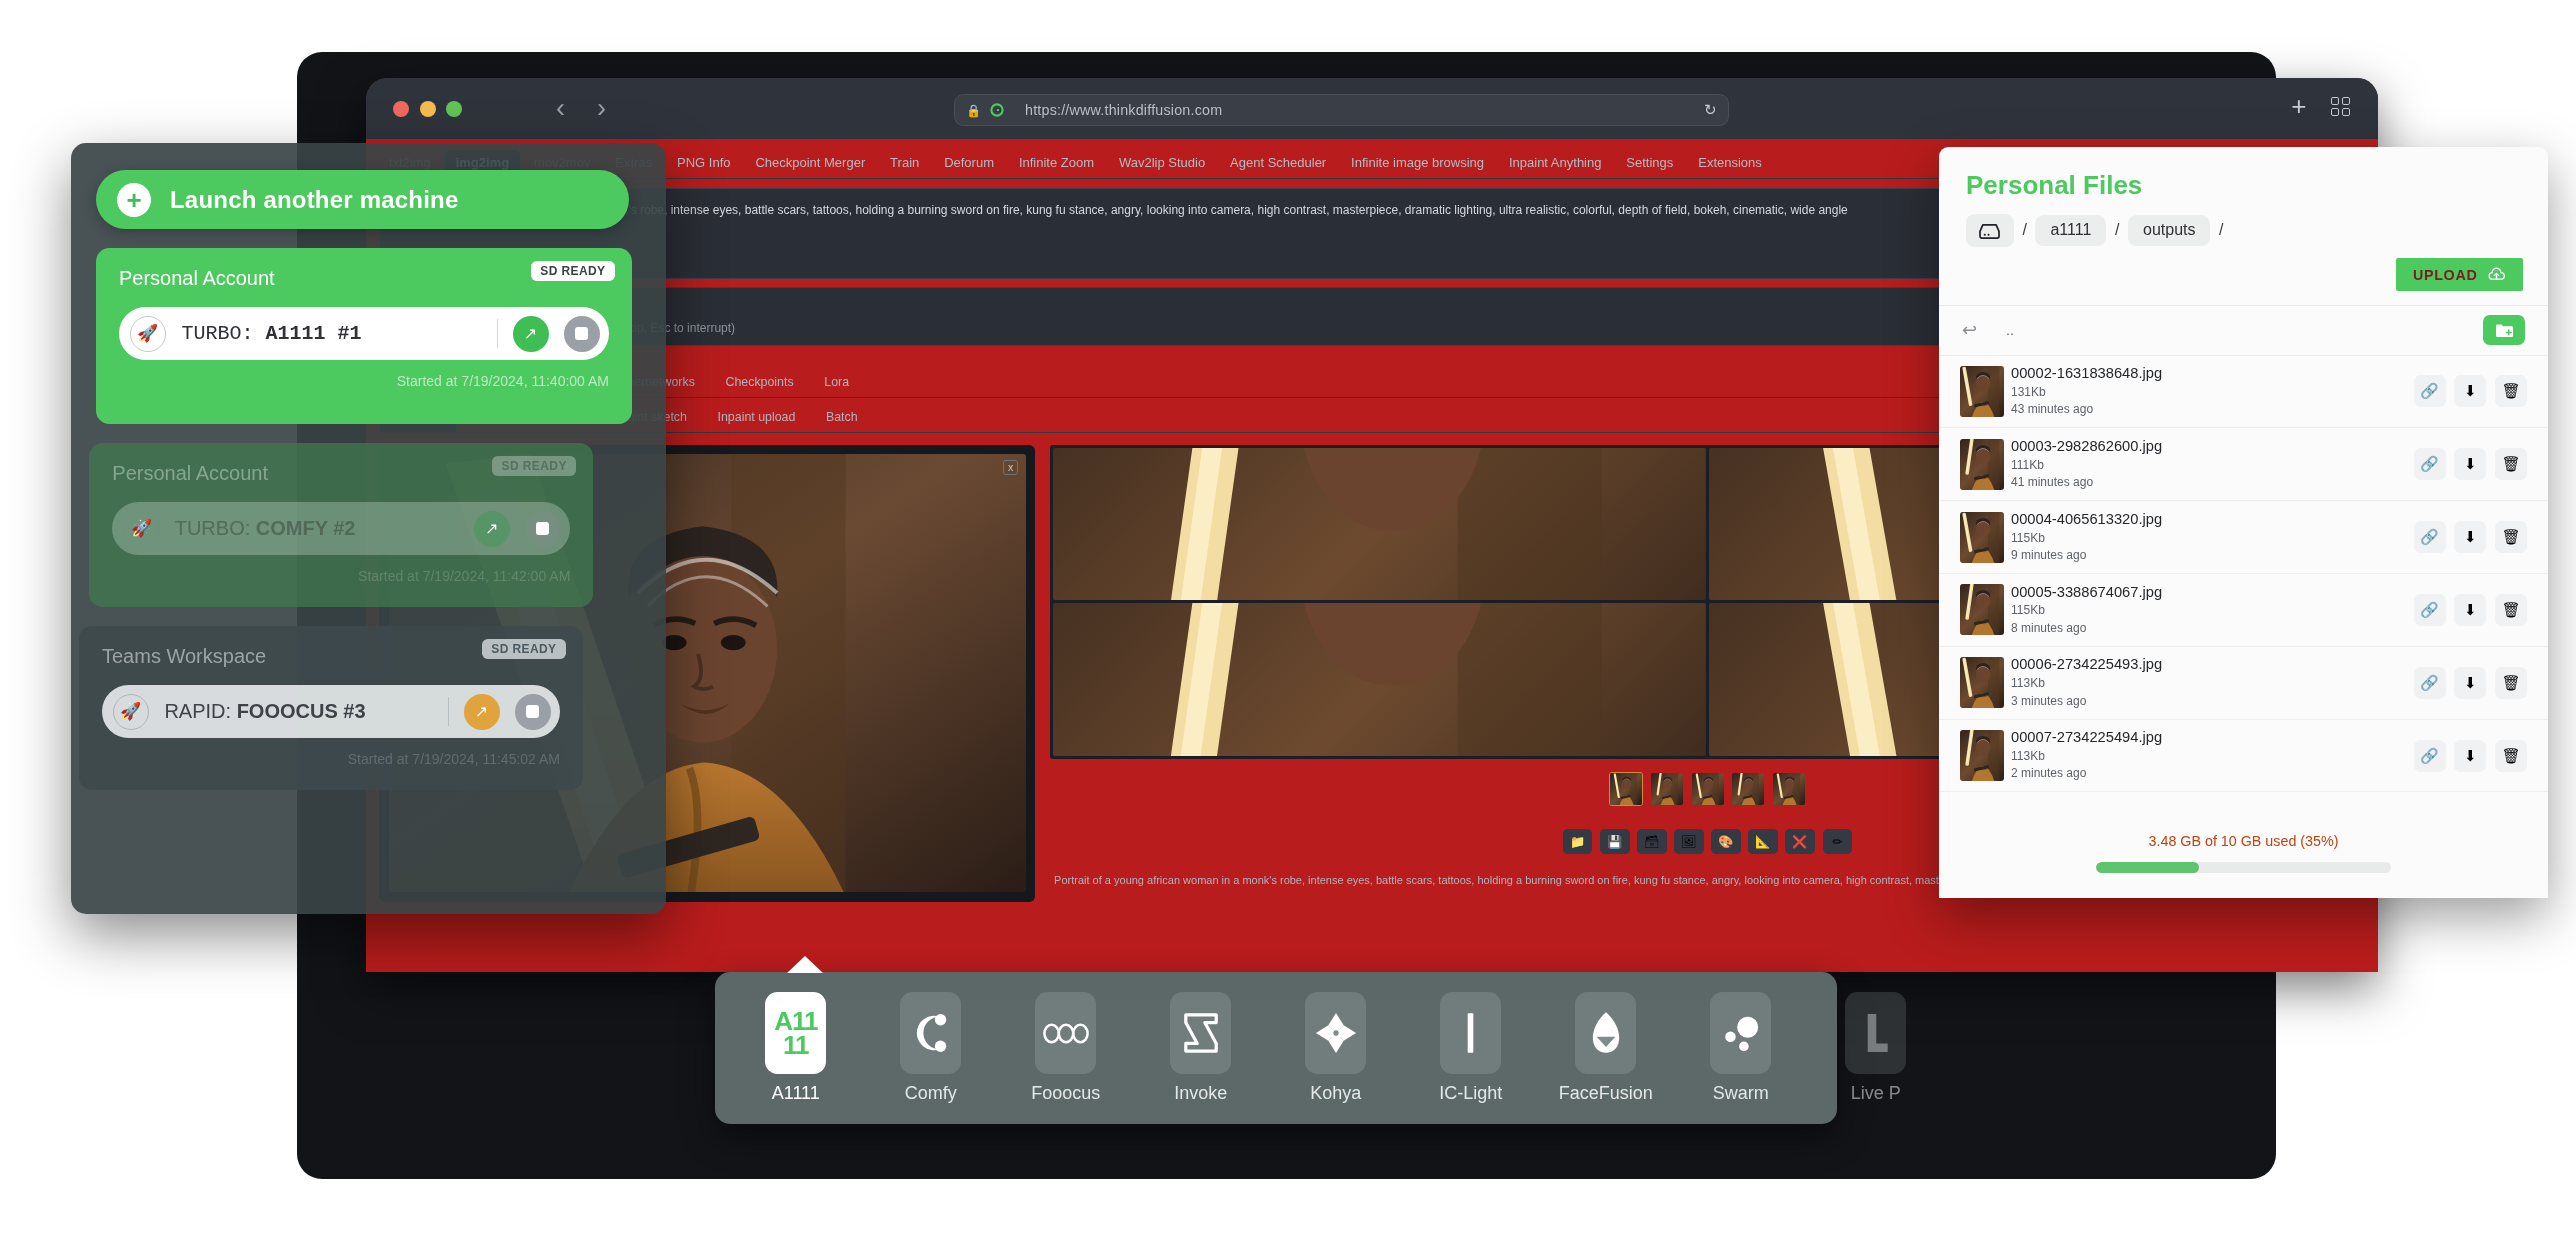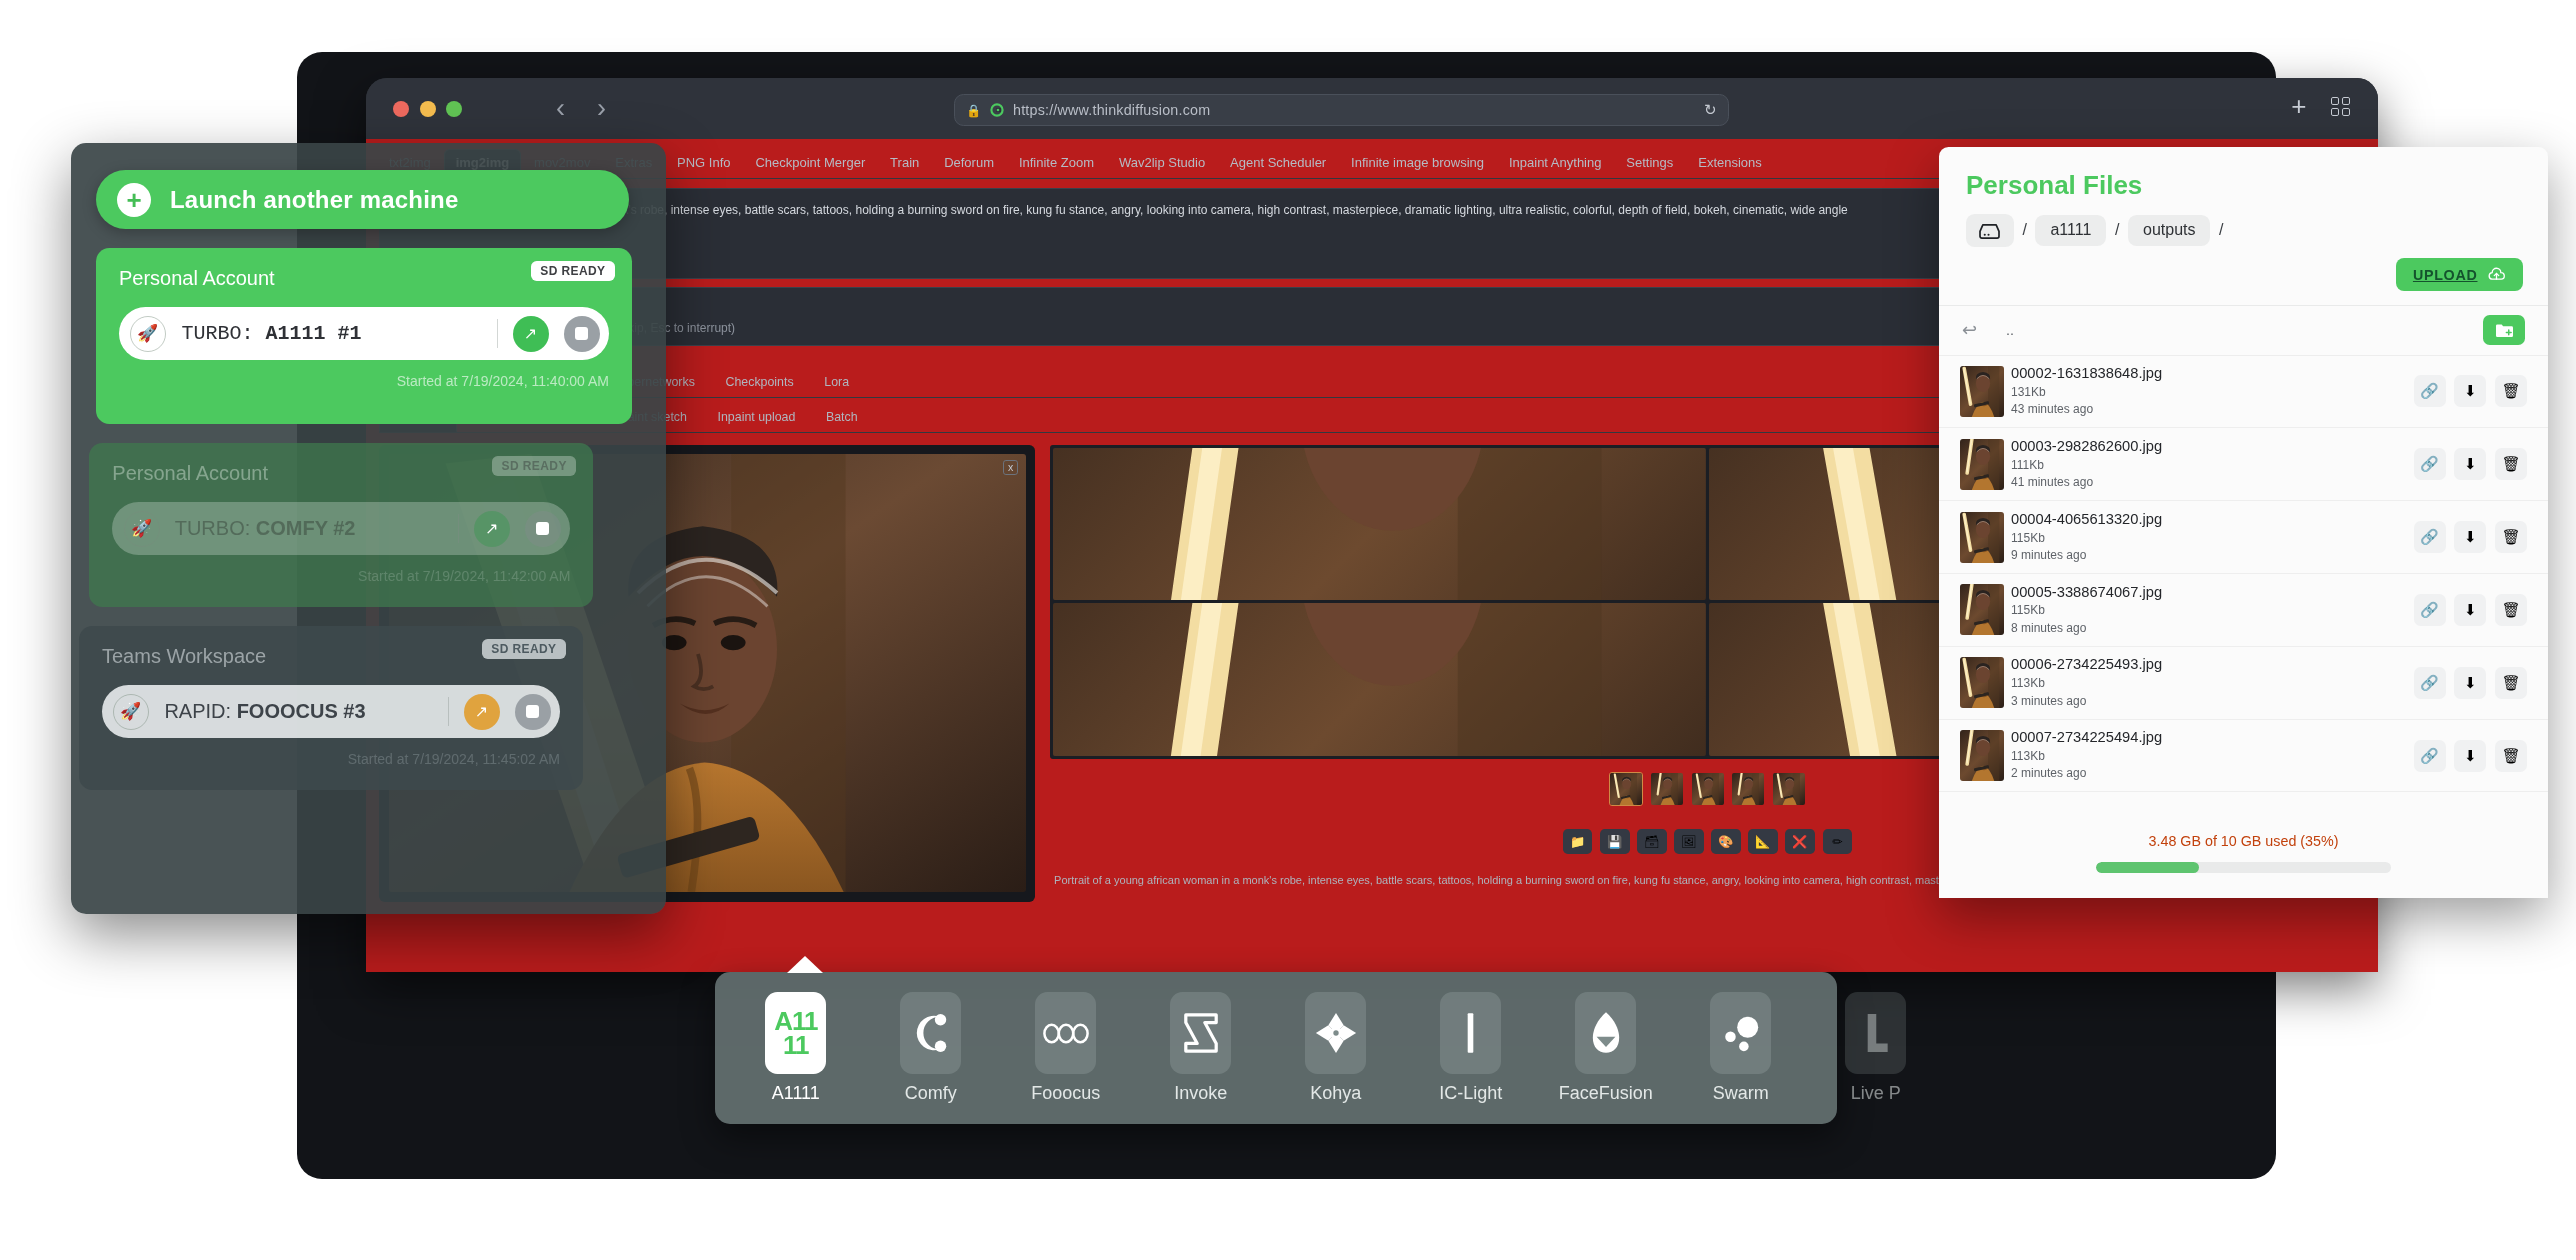--- a/index.html
+++ b/index.html
@@ -30,21 +30,21 @@
   .dot.red{background:#ee6a5f;} .dot.yellow{background:#f5bd4f;} .dot.green{background:#61c454;}
   .navbtns { position:absolute; left:190px; top:15px; display:flex; gap:32px; color:#9aa0aa; font-size:27px; line-height:30px;}
   .navbtns span { cursor:pointer; }
   .urlbar {
     position:absolute; left:588px; top:16px; width:775px; height:32px;
     background:#393e47; border:1px solid #4a505a; border-radius:9.5px;
     display:flex; align-items:center; padding:0 11.4px; gap:7.6px;
   }
   .urlbar .lock { font-size:12.4px; color:#dfe3e8; }
   .td-logo { width:16px; height:16px; flex:none; }
-  .url-text { color:#b9bec7; font-size:14.3px; letter-spacing:0.2px; }
+  .url-text { color:#b9bec7; font-size:14.3px; letter-spacing:0.2px;margin-left:12px; }
   .reload { margin-left:auto; color:#c3c8d0; font-size:15px; }
   .winright { position:absolute; right:28.5px; top:17px; display:flex; gap:25px; align-items:center; color:#c7ccd4;}
   .plus-ic { font-size:26px; line-height:23px; }
   .grid-ic { display:grid; grid-template-columns:7.6px 7.6px; grid-template-rows:7.6px 7.6px; gap:2.9px; }
   .grid-ic i { display:block; border:1.5px solid #c7ccd4; border-radius:1.9px; }
 
   
   .app { position:absolute; left:0; top:61px; right:0; bottom:0; background:#b91c1c; }
   .topnav { padding:9.5px 11.4px 0 11.4px; }
   .topnav .row { display:flex; flex-wrap:wrap; align-items:flex-end; gap:1.9px; border-bottom:1px solid #33383f; }
@@ -165,22 +165,22 @@
     position:absolute; left:1939px; top:147px; width:609px; height:751px;
     background:#fbfbfb; border-radius:9.5px 9.5px 0 0;
     box-shadow:0 19px 52px rgba(0,0,0,.38); overflow:hidden;
   }
   .files-title { color:#4cc95f; font-size:26px; font-weight:bold; padding:23px 27px 0; }
   .crumbs { display:flex; align-items:center; gap:8.6px; padding:13.3px 27px 0; }
   .crumb { background:#eceded; border-radius:8.6px; padding:6.7px 15px; font-size:16px; color:#2e3135; cursor:pointer; }
   .crumb.disk { padding:6.7px 11.4px; display:flex; align-items:center; }
   .slash { color:#3b3f44; font-size:16px; }
   .uploadrow { display:flex; justify-content:flex-end; padding:11.4px 25px 13.3px; border-bottom:1px solid #e9eaea;}
-  .upload { background:#4cc95f; color:#14532d; font-size:14.3px; font-weight:bold; letter-spacing:0.7px;
-            border-radius:8px; padding:8.6px 17px; display:flex; align-items:center; gap:9.5px; cursor:pointer;text-decoration:underline;}
+  .upload { background:#4cc95f; color:#7f1d1d; font-size:14.3px; font-weight:bold; letter-spacing:0.7px;
+            border-radius:2px; padding:8.6px 17px; display:flex; align-items:center; gap:9.5px; cursor:pointer;}
   .uprow { display:flex; align-items:center; padding:9.5px 23px; border-bottom:1px solid #ededed; }
   .backarrow { color:#8b9096; font-size:18px; width:44px; cursor:pointer;}
   .dotdot { color:#5d6268; font-size:14.3px; flex:1;}
   .newfolder { background:#4cc95f; border-radius:6.7px; width:42px; height:30px; display:flex; align-items:center; justify-content:center; cursor:pointer;}
   .frow { display:flex; align-items:center; gap:7px; padding:8.6px 21px; border-bottom:1px solid #eeeeee; }
   .fthumb { width:44px; height:51px; border-radius:2.9px; flex:none; overflow:hidden; }
   .finfo { flex:1; min-width:0; }
   .fname { font-size:14.7px; color:#24262a; line-height:1.35; }
   .fmeta { font-size:12px; color:#5e6268; line-height:1.45; }
   .facts { display:flex; gap:8.6px; }

